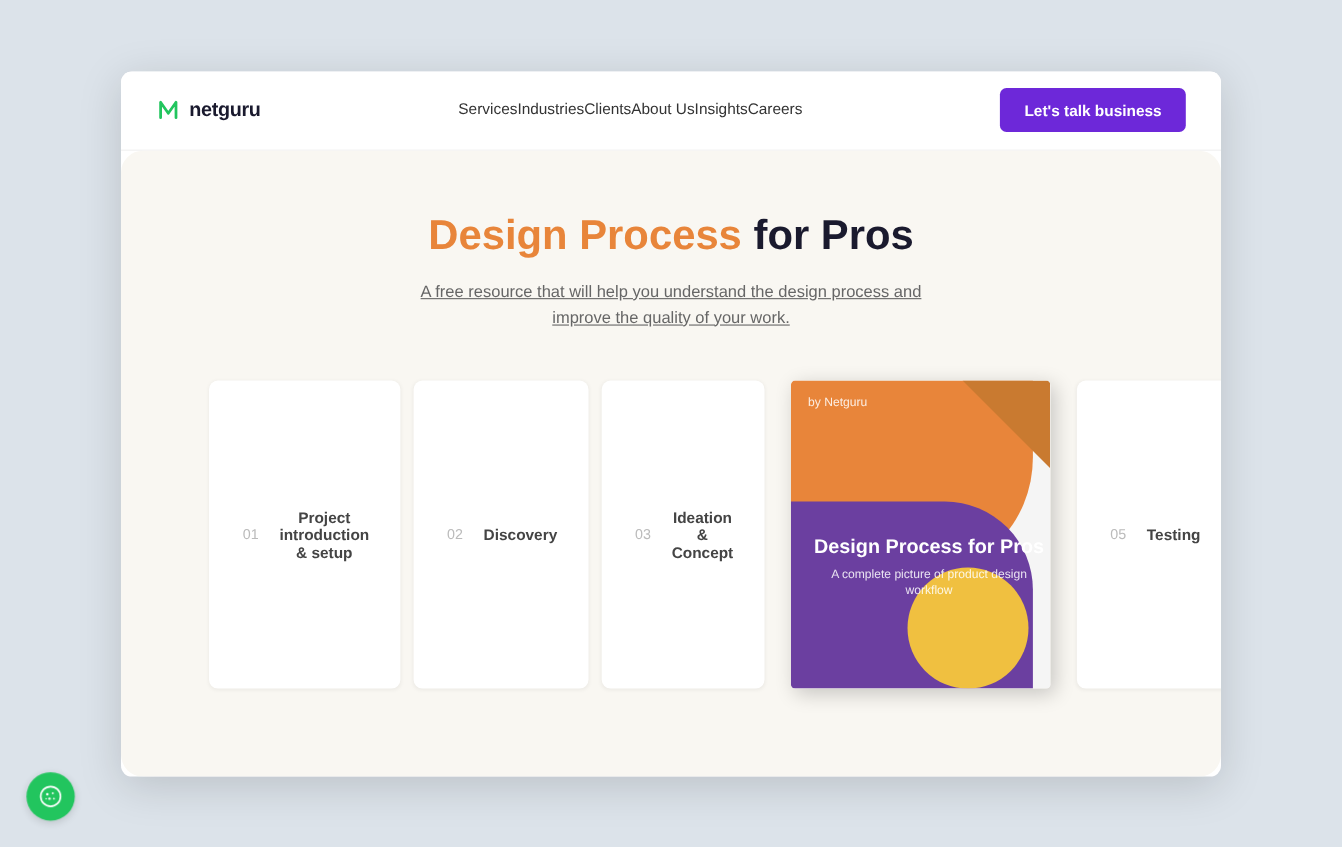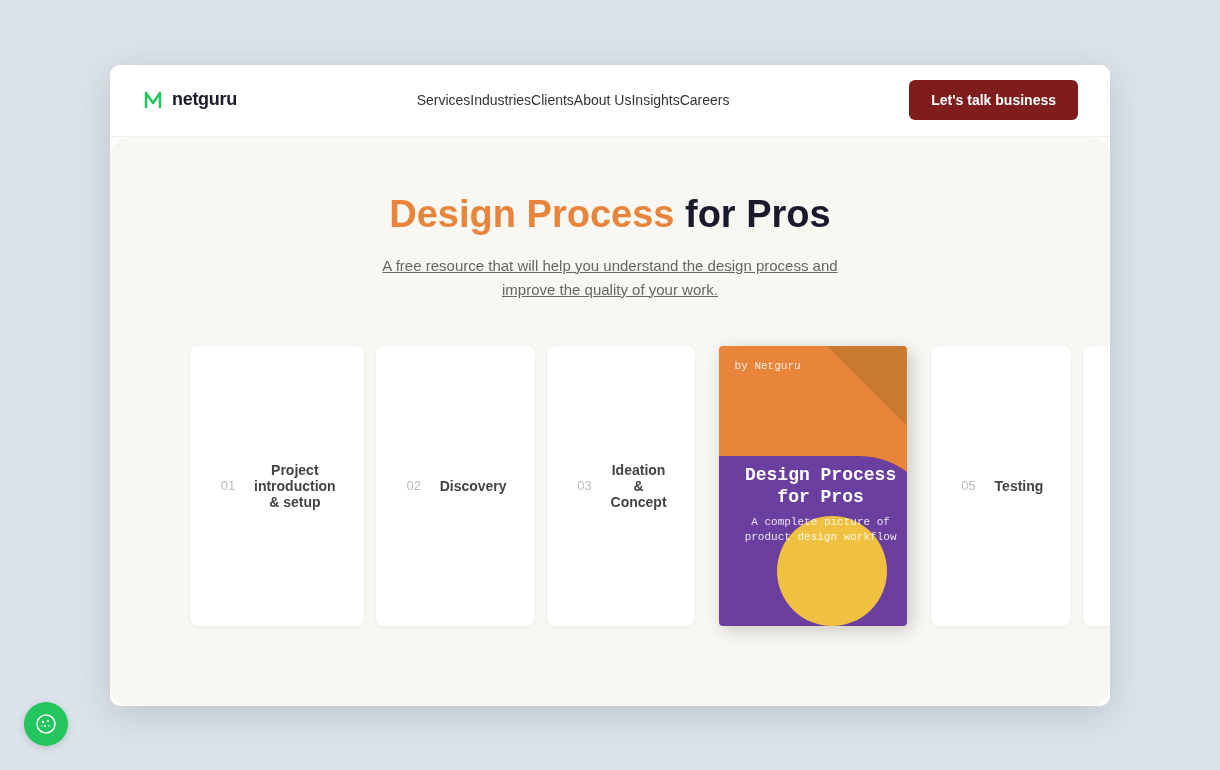--- a/index.html
+++ b/index.html
@@ -49,21 +49,21 @@
       align-items: flex-end;
       list-style: none;
     }
     .navbar-nav a {
       text-decoration: none;
       color: #333;
       font-size: 14px;
       font-weight: 500;
     }
     .btn-cta {
-      background: #7f1d1d;
+      background: #6d28d9;
       color: #fff;
       border: none;
       padding: 12px 22px;
       border-radius: 6px;
       font-size: 14px;
       font-weight: 600;
       cursor: pointer;
     }
     
     .hero {
@@ -117,29 +117,28 @@
       font-weight: 500;
       min-width: 20px;
     }
     .card-label {
       font-size: 14px;
       color: #444;
       font-weight: 700;
     }
     
     .book-cover {
-      width: 188px;
+      width: 236px;
       height: 280px;
       margin: 0 24px;
       border-radius: 4px;
       overflow: hidden;
       position: relative;
       flex-shrink: 0;
       box-shadow: 4px 4px 18px rgba(0,0,0,0.2);
-      font-family: Liberation Mono, monospace;
     }
     .book-bg {
       width: 100%;
       height: 100%;
       position: relative;
       background: #f5f5f5;
     }
     
     .shape-orange {
       position: absolute;

